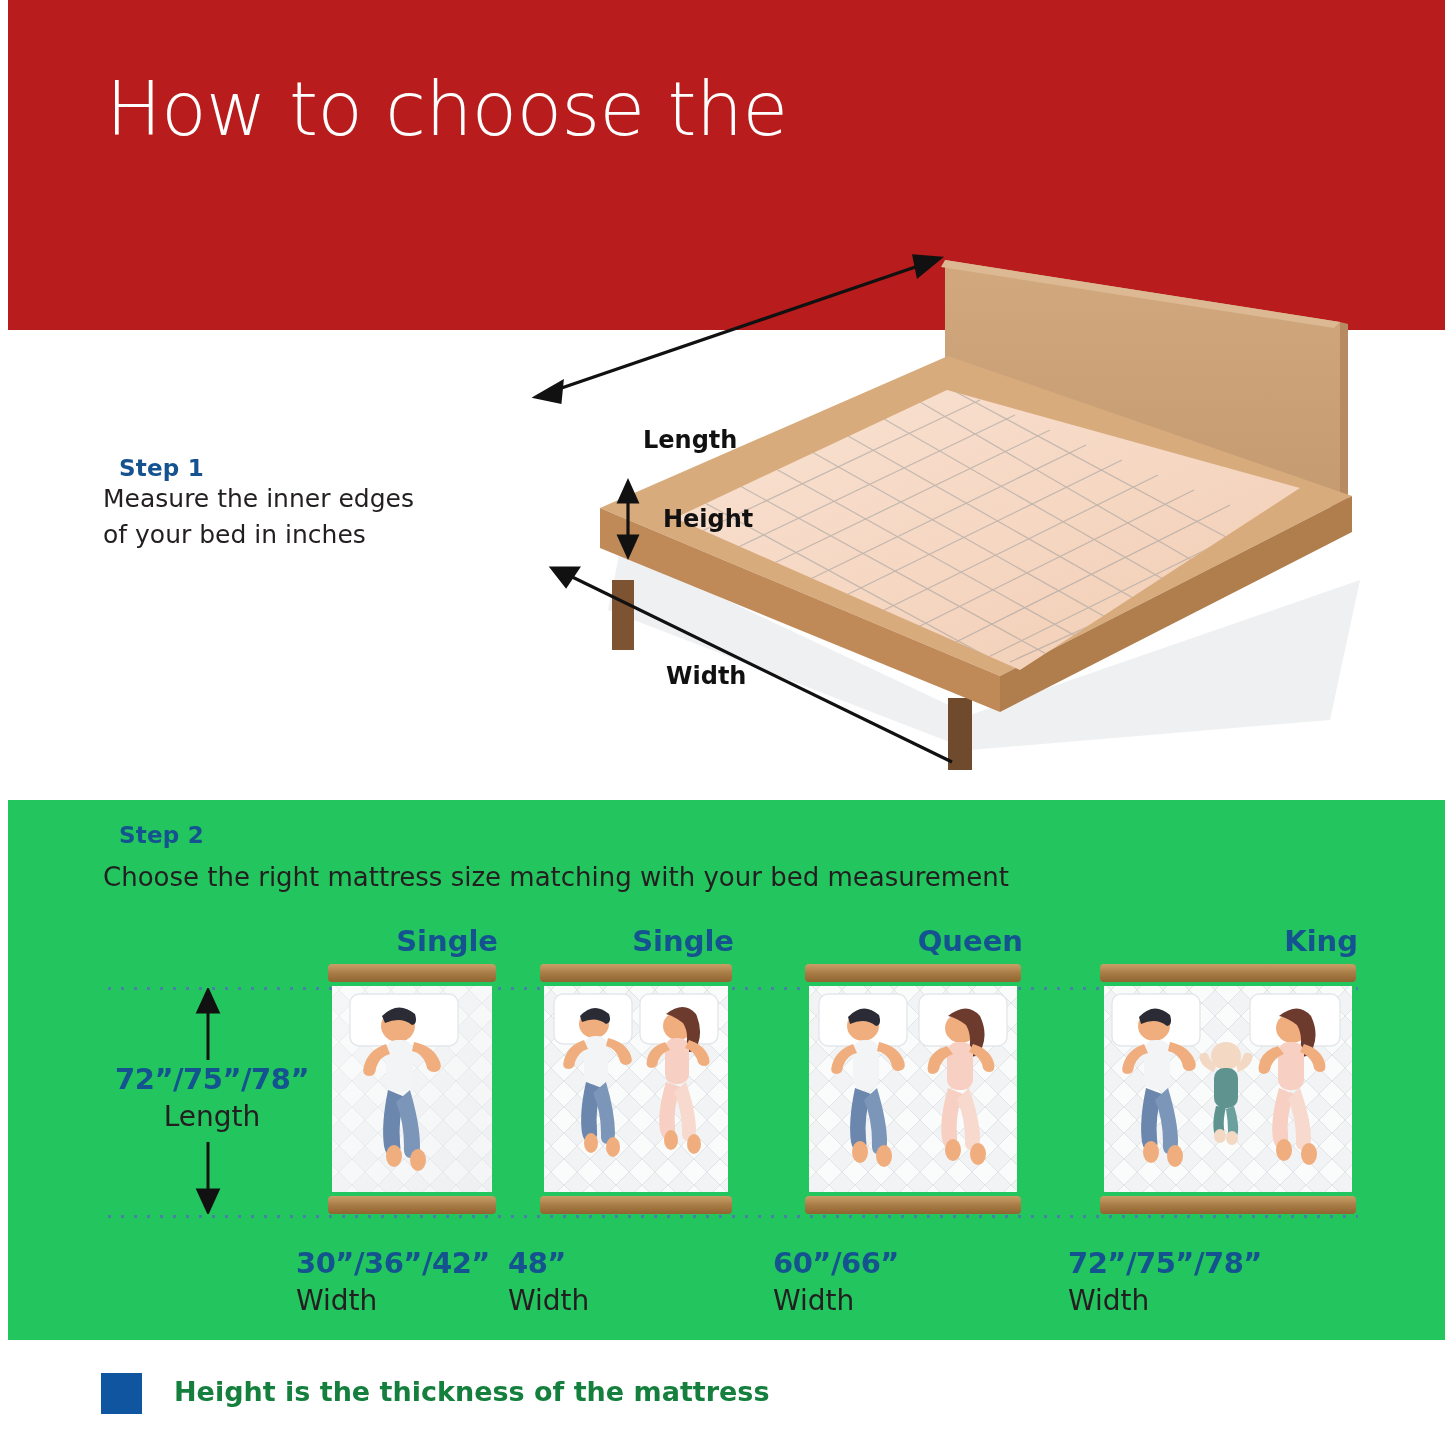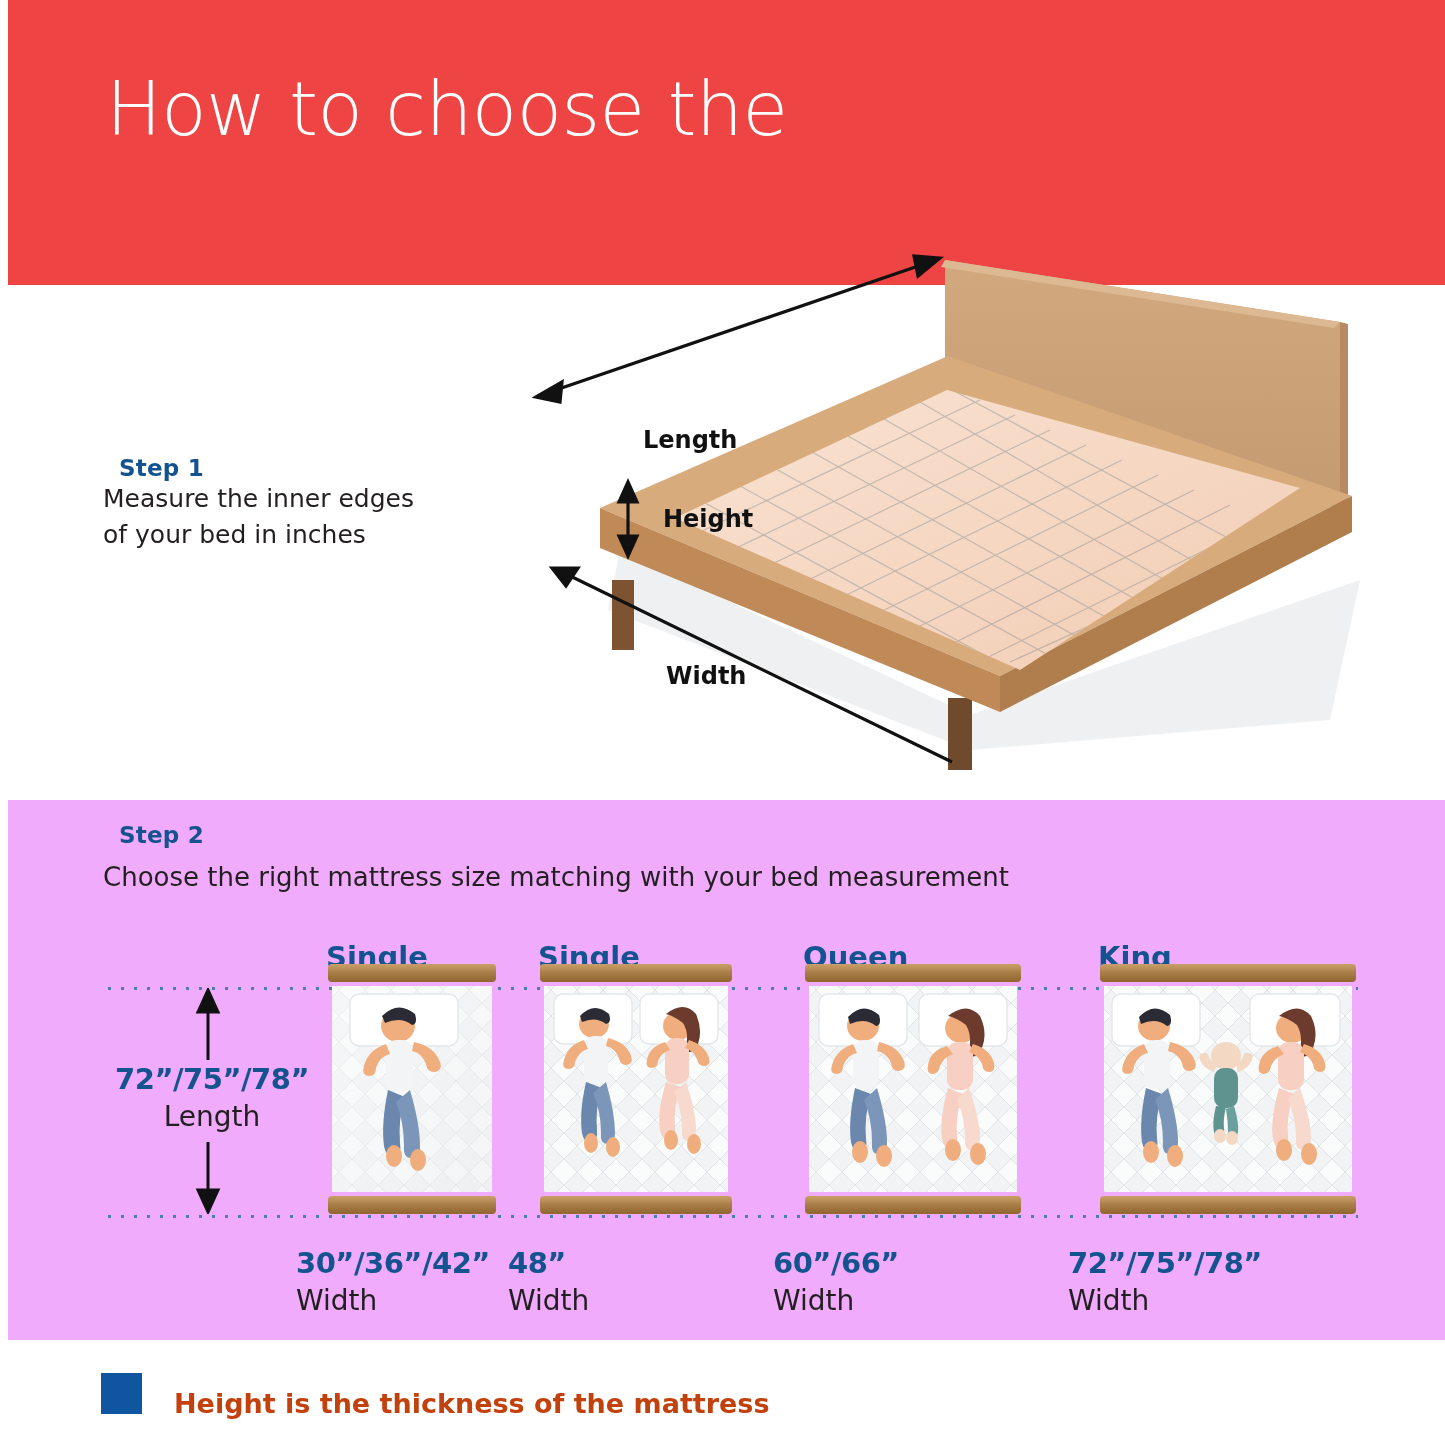--- a/index.html
+++ b/index.html
@@ -6,22 +6,22 @@
   html, body {
     width: 1445px; height: 1445px;
     background: #ffffff;
     font-family: "Liberation Sans", "DejaVu Sans", sans-serif;
     overflow: hidden;
   }
   #page { position: relative; width: 1445px; height: 1445px; background: #ffffff; }
 
   
   .header {
-    position: absolute; left: 8px; top: 0; width: 1437px; height: 285px;
-    background: #ef4444;
+    position: absolute; left: 8px; top: 0; width: 1437px; height: 330px;
+    background: #b91c1c;
     overflow: hidden;
   }
   .header .title-1 {
     position: absolute; left: 98px; top: 72px;
     font-size: 74px; font-weight: 300; color: #ffffff;
     letter-spacing: -0.5px; line-height: 1;
     font-family: "DejaVu Sans", sans-serif;
   }
   .header .title-2 {
     position: absolute; left: 98px; top: 182px;
@@ -48,21 +48,21 @@
     position: absolute; font-family: "DejaVu Sans", sans-serif;
     font-weight: 700; font-size: 24px; color: #111111; white-space: nowrap;
   }
   .lbl-length { left: 143px; top: 176px; }
   .lbl-height { left: 163px; top: 255px; }
   .lbl-width  { left: 166px; top: 412px; }
 
   
   .panel2 {
     position: absolute; left: 8px; top: 800px; width: 1437px; height: 540px;
-    background: #f0abfc;
+    background: #22c55e;
   }
   .step2-head { position: absolute; left: 95px; top: 22px; }
   .step2-sub {
     position: absolute; left: 95px; top: 62px;
     font-size: 26px; color: #231f20; font-family: "DejaVu Sans", sans-serif;
     white-space: nowrap;
   }
 
   
   .dotline {
@@ -82,24 +82,23 @@
     font-family: "DejaVu Sans", sans-serif; white-space: nowrap; letter-spacing: -0.5px;
   }
   .len-text .small {
     font-size: 28px; font-weight: 400; color: #231f20;
     font-family: "DejaVu Sans", sans-serif; margin-top: 4px;
   }
 
   
   .mcol { position: absolute; top: 0; }
   .mcol .size-name {
-    position: absolute; left: 0; width: 100%; top: 124px; text-align: left;
+    position: absolute; left: 0; width: 100%; top: 124px; text-align: right;
     font-size: 29px; font-weight: 700; color: #14538f;
     font-family: "DejaVu Sans", sans-serif;
-    margin-top: 16px;
   }
   .mcol .mat { position: absolute; left: 0; top: 164px; width: 100%; }
   .mcol .dims {
     position: absolute; left: -30px; width: calc(100% + 60px); top: 446px; text-align: left;
   }
   .mcol .dims .big {
     font-size: 29px; font-weight: 700; color: #14538f;
     font-family: "DejaVu Sans", sans-serif; white-space: nowrap; letter-spacing: -0.5px;
   }
   .mcol .dims .small {
@@ -107,22 +106,22 @@
     font-family: "DejaVu Sans", sans-serif; margin-top: 4px;
   }
 
   
   .footer { position: absolute; left: 0; top: 1368px; width: 1445px; height: 60px; }
   .footer .swatch {
     position: absolute; left: 101px; top: 5px; width: 41px; height: 41px;
     background: #1055a0;
   }
   .footer .note {
-    position: absolute; left: 174px; top: 20px;
-    font-size: 27px; font-weight: 700; color: #c2410c;
+    position: absolute; left: 174px; top: 8px;
+    font-size: 27px; font-weight: 700; color: #15803d;
     font-family: "DejaVu Sans", sans-serif;
   }
 </style>
 </head>
 <body>
 
 <div id="page">
 
   <div class="header">
     <div class="title-1">How to choose the</div>

